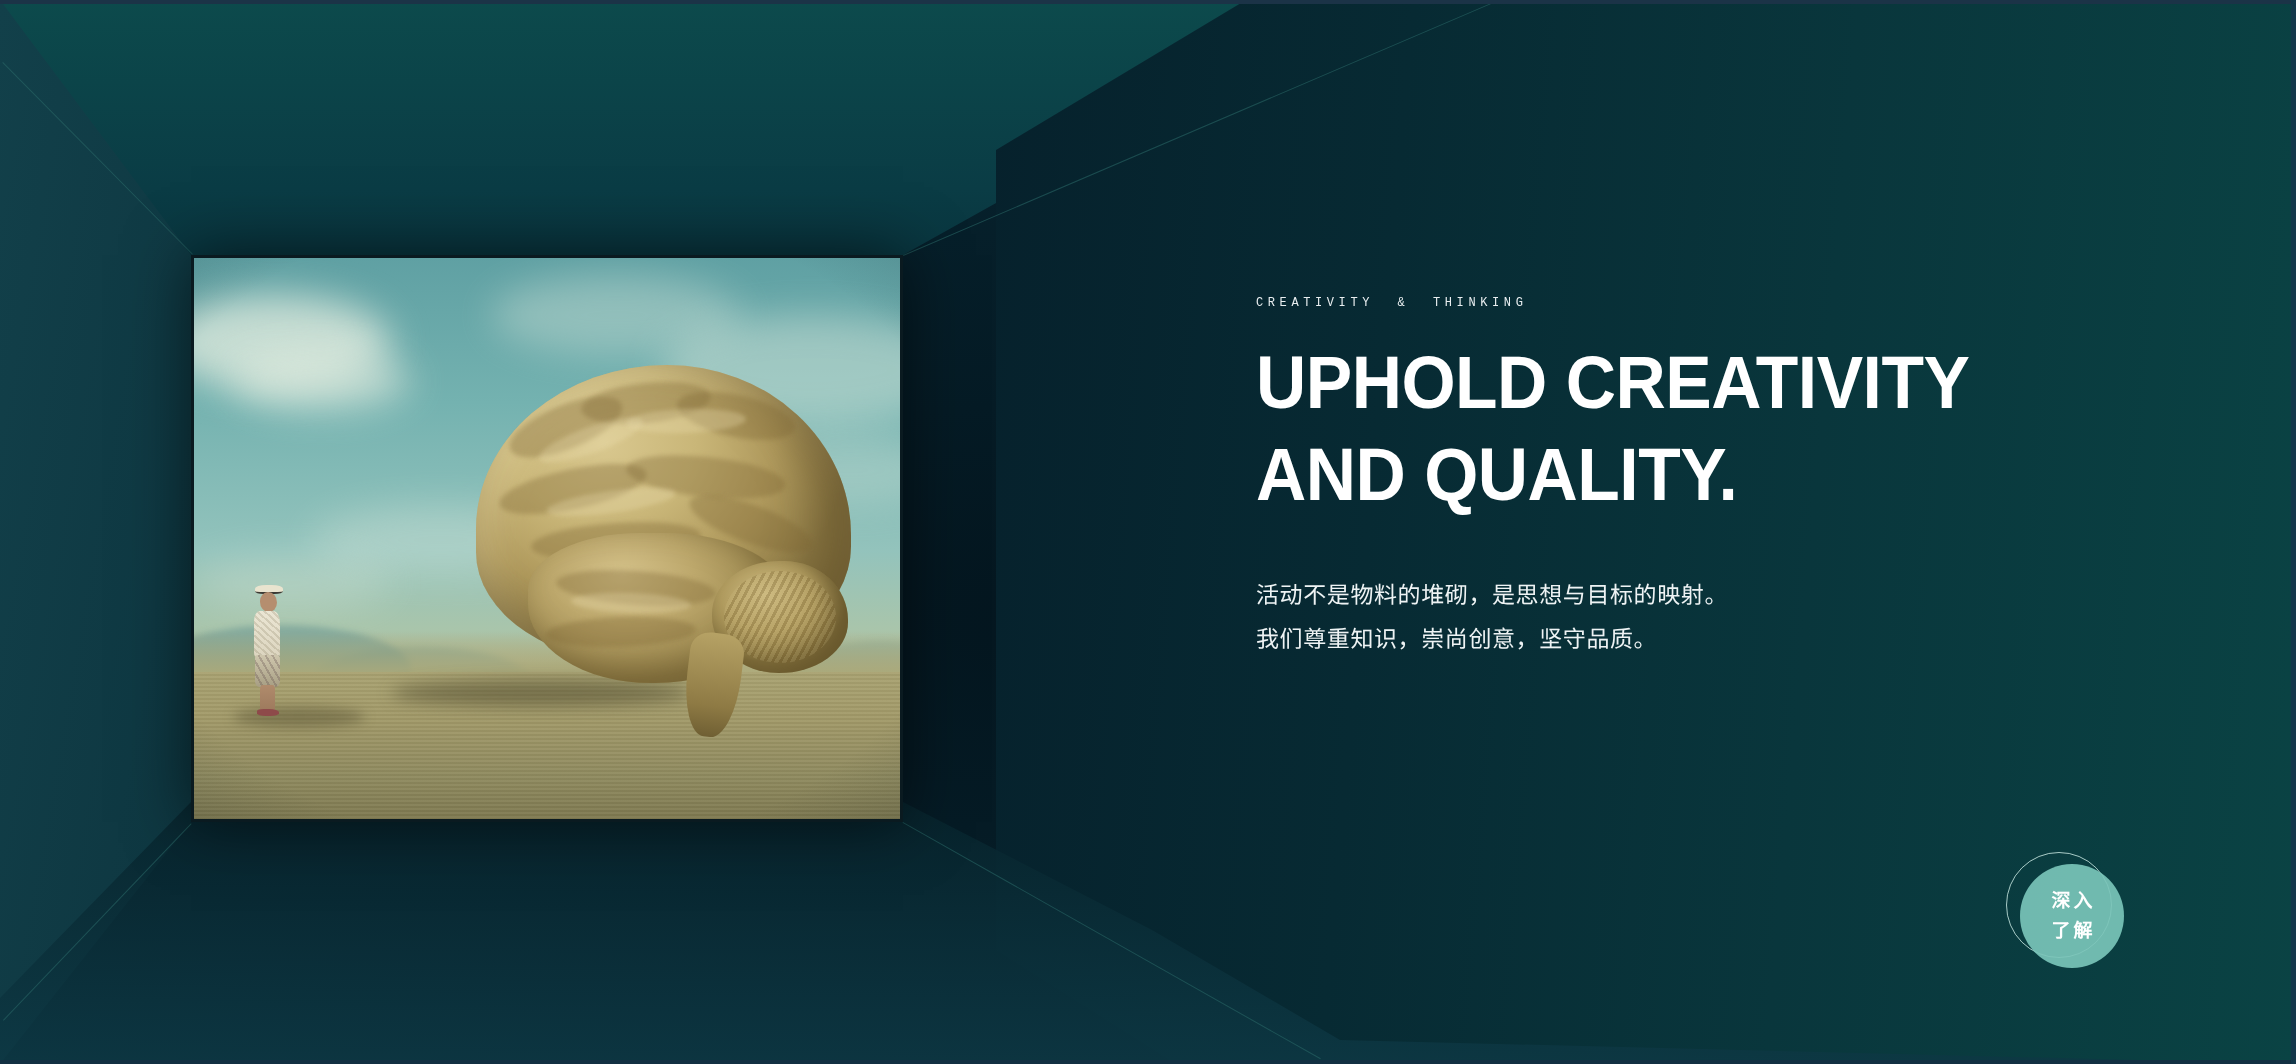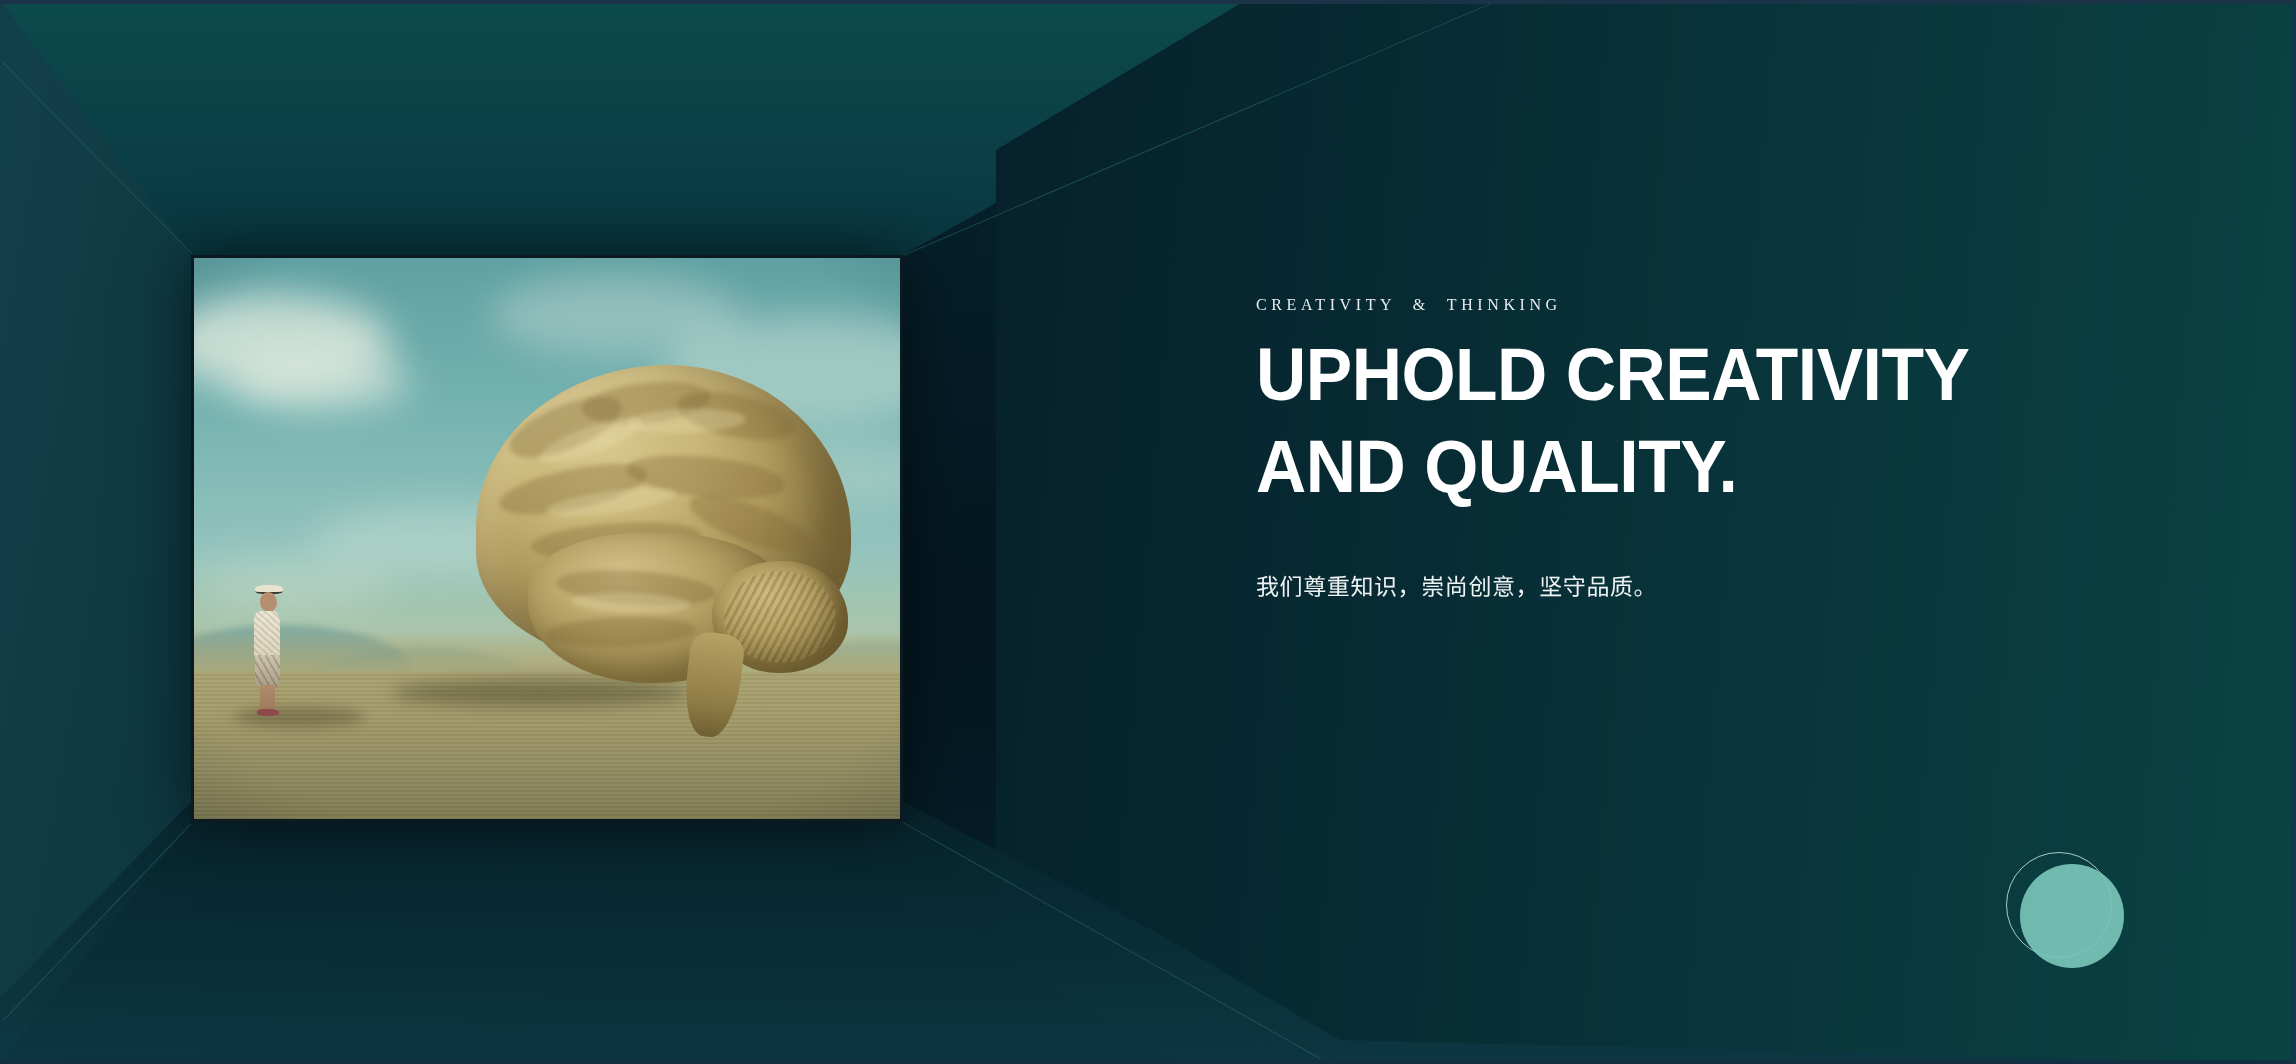--- a/index.html
+++ b/index.html
@@ -214,24 +214,24 @@
     position:absolute; inset:0;
     background:radial-gradient(115% 110% at 50% 48%, rgba(0,0,0,0) 52%, rgba(8,24,28,.45) 100%);
   }
   .pic-border { position:absolute; inset:0; border:3px solid #0a1a20; }
 
   
   .content {
     position:absolute; left:1256px; top:296px; width:900px; z-index:20;
   }
   .eyebrow {
-    font-family:Liberation Serif, serif;
-    font-size:16px; letter-spacing:4.6px;
+    font-family:Liberation Mono, monospace;
+    font-size:12px; letter-spacing:4.6px;
     color:#e9eef0; white-space:pre;
-    margin-bottom:15px;
+    margin-bottom:27px;
   }
   .headline {
     font-family:"Liberation Sans","DejaVu Sans",sans-serif;
     font-weight:700; font-size:74px; line-height:92px;
     letter-spacing:-0.5px; color:#ffffff;
     transform:scaleX(.94); transform-origin:left center;
   }
   .headline span { display:block; white-space:pre; }
   .body-copy {
     margin-top:52px;
@@ -335,25 +335,30 @@
 
   <div class="content">
     <div class="eyebrow">CREATIVITY  &amp;  THINKING</div>
 
     <h1 class="headline">
       <span>UPHOLD CREATIVITY</span>
       <span>AND QUALITY.</span>
     </h1>
 
     <div class="body-copy">
+      <p>活动不是物料的堆砌，是思想与目标的映射。</p>
       <p><span>我们</span><b>尊重知识，崇尚创意，坚守品质</b><span>。</span></p>
     </div>
   </div>
 
   <div class="cta">
     <div class="cta-ring"></div>
     <div class="cta-disc"></div>
+    <div class="cta-label">
+      <span>深入</span>
+      <span>了解</span>
+    </div>
   </div>
 
   <div class="edge-top"></div>
   <div class="edge-bottom"></div>
   <div class="edge-right"></div>
 </div>
 
 </body></html>

